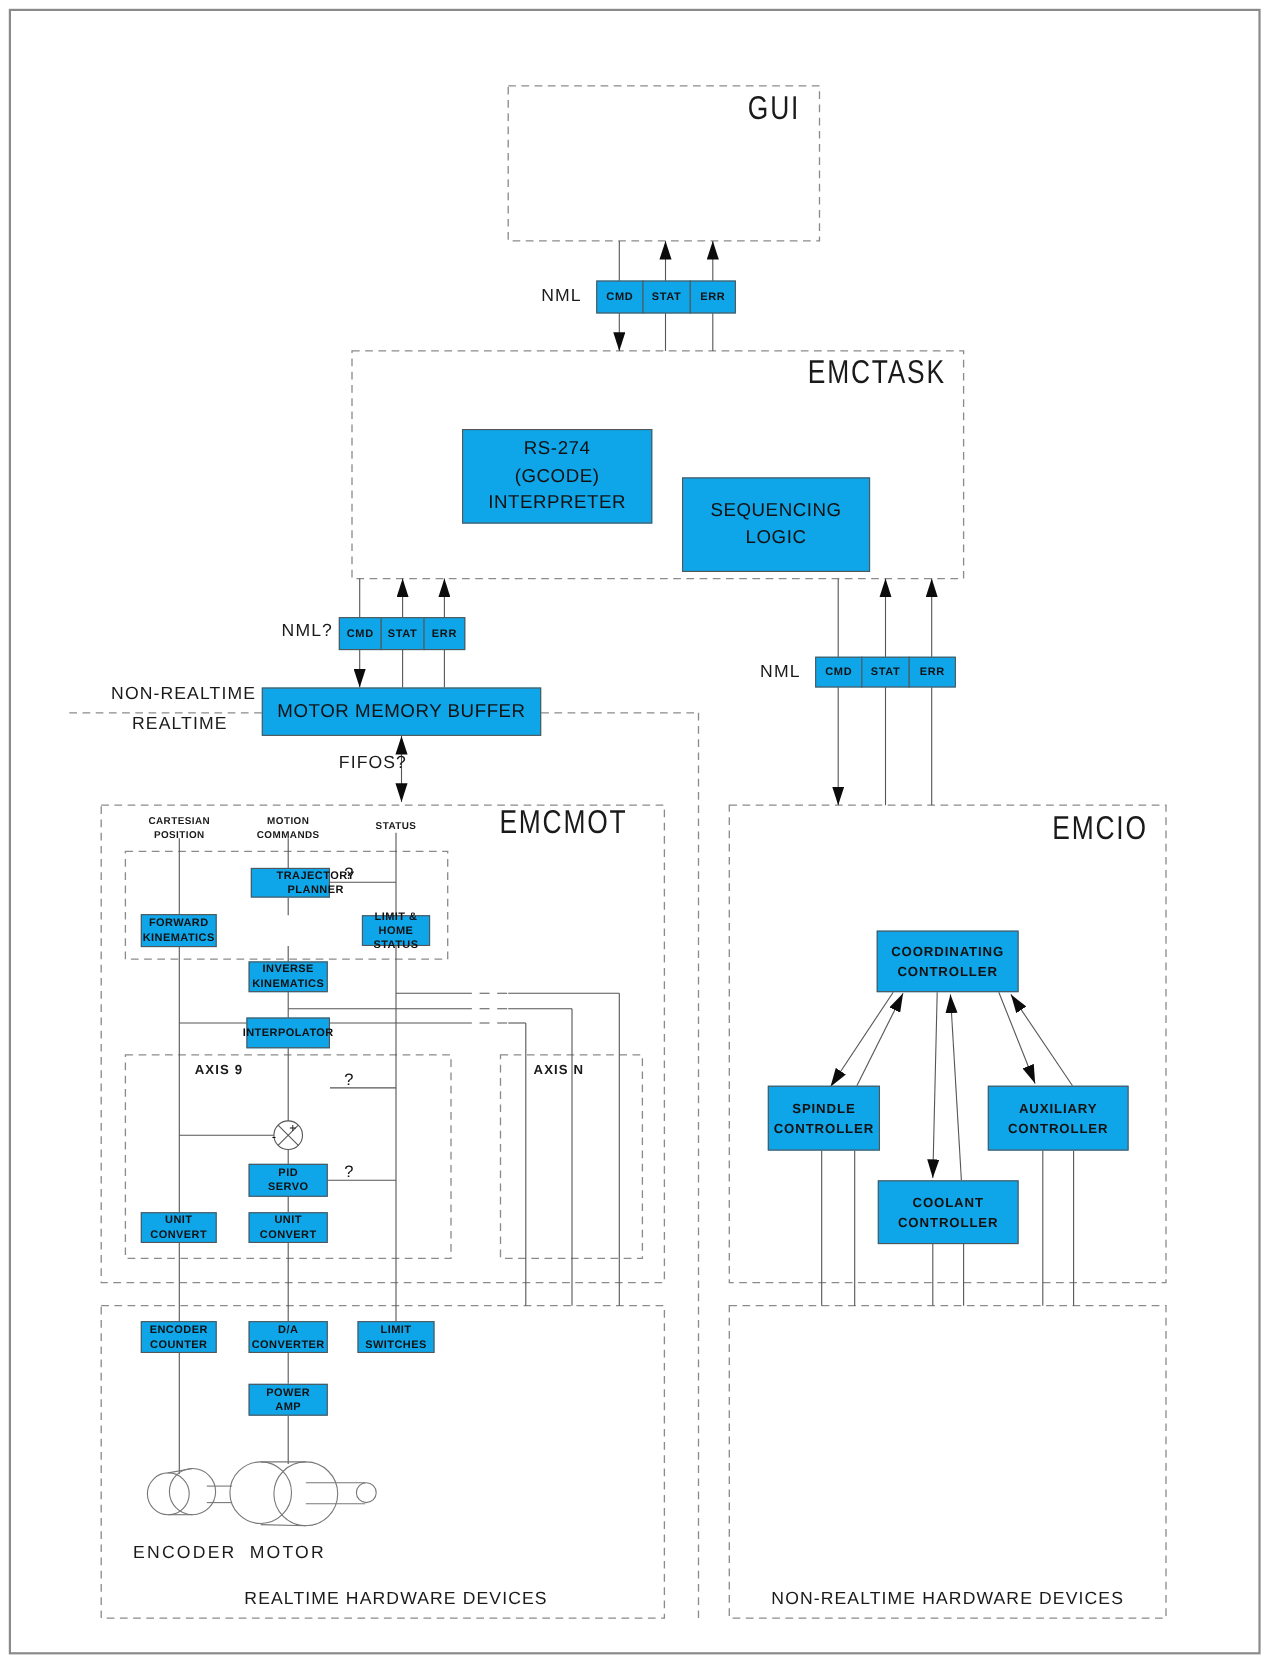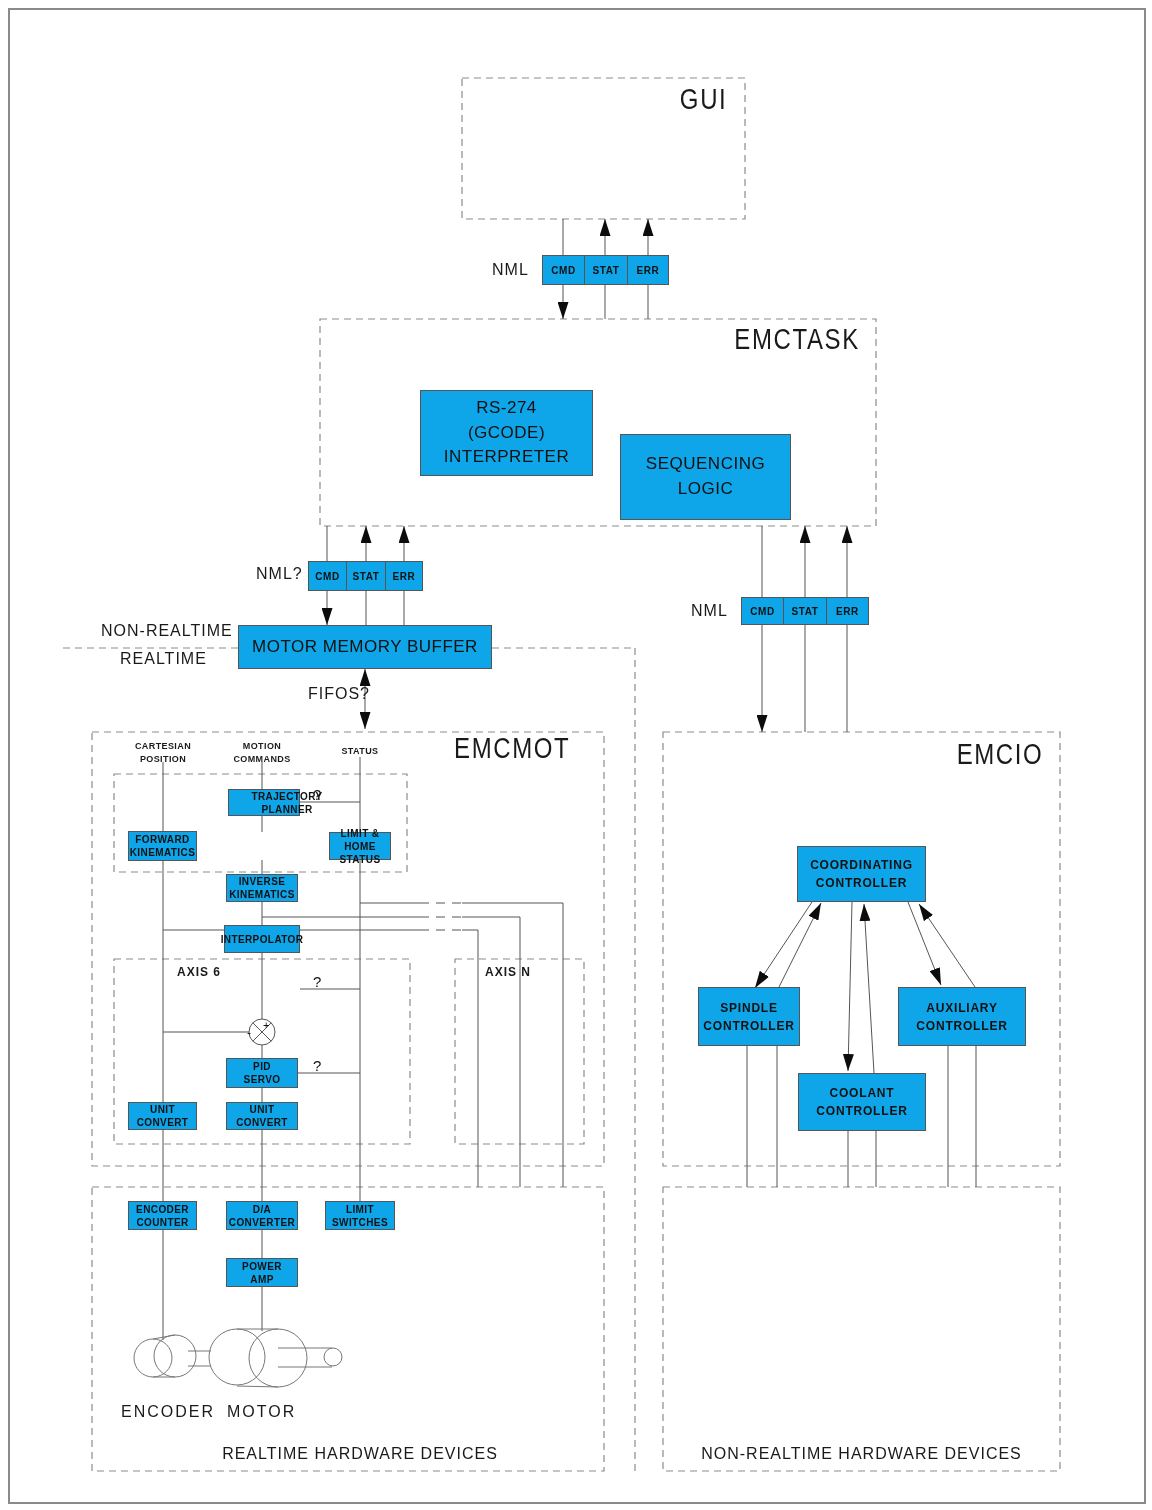--- a/index.html
+++ b/index.html
@@ -188,21 +188,21 @@
   <div class="box fs10" style="left:329px;top:832px;width:62px;height:28px;">LIMIT &amp; HOME
 STATUS</div>
   <div class="box fs10" style="left:224px;top:925px;width:76px;height:28px;">INTERPOLATOR</div>
   <div class="box fs10" style="left:226px;top:1058px;width:72px;height:30px;">PID
 SERVO</div>
   <div class="box fs10" style="left:128px;top:1102px;width:69px;height:28px;">UNIT
 CONVERT</div>
   <div class="box fs10" style="left:226px;top:1102px;width:72px;height:28px;">UNIT
 CONVERT</div>
 
-  <div class="axis" style="left:177px;top:965px;">AXIS 6</div>
+  <div class="axis" style="left:177px;top:965px;">AXIS 9</div>
   <div class="axis" style="left:485px;top:965px;">AXIS N</div>
   <div class="q" style="left:313px;top:786px;">?</div>
   <div class="q" style="left:313px;top:973px;">?</div>
   <div class="q" style="left:313px;top:1057px;">?</div>
 
   <div class="box fs12" style="left:797px;top:846px;width:129px;height:56px;">COORDINATING
 CONTROLLER</div>
   <div class="box fs12" style="left:698px;top:987px;width:102px;height:59px;">SPINDLE
 CONTROLLER</div>
   <div class="box fs12" style="left:898px;top:987px;width:128px;height:59px;">AUXILIARY

